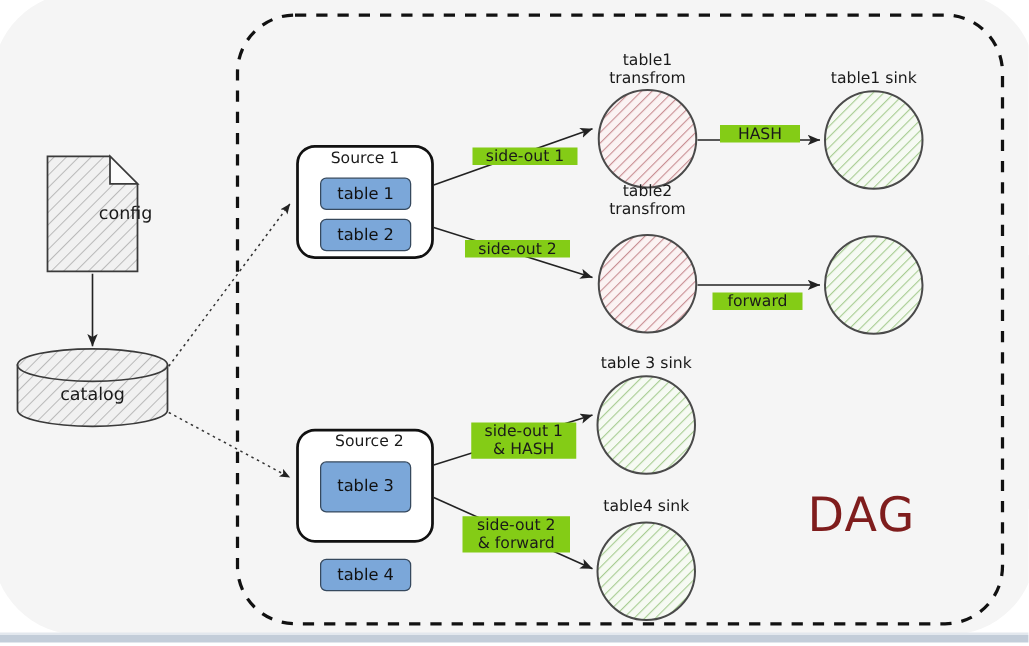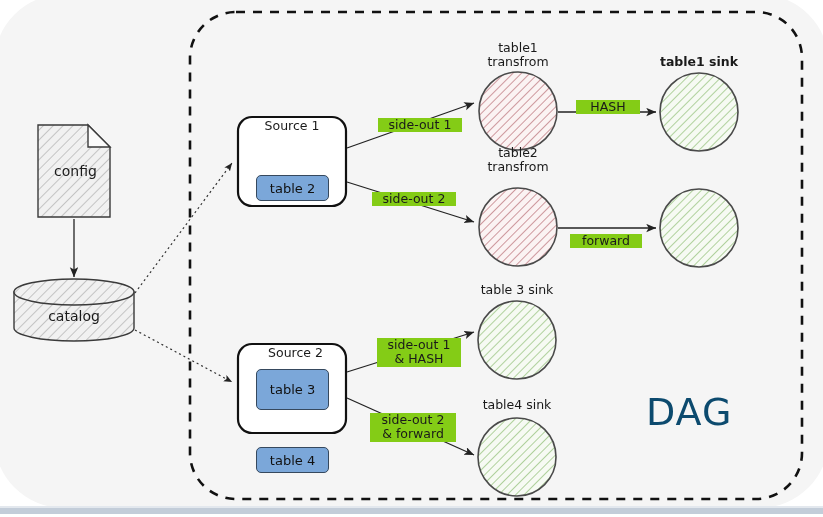--- a/index.html
+++ b/index.html
@@ -77,21 +77,21 @@
     font-size: 13px;
     display: flex;
     align-items: center;
     justify-content: center;
     box-sizing: border-box;
   }
   .dag-text {
     position: absolute;
     font-size: 38px;
     letter-spacing: 1px;
-    color: #0c4a6e;
+    color: #7f1d1d;
     font-family: "DejaVu Sans", sans-serif;
   }
 </style>
 </head>
 <body>
 
 <div id="stage">
 
   <div id="page-panel"></div>
   <div id="bottom-bar-edge"></div>
@@ -147,24 +147,25 @@
 
     <line x1="558" y1="112" x2="656" y2="112" stroke="#222222" stroke-width="1.3" marker-end="url(#arrow)"></line>
     <line x1="558" y1="228" x2="656" y2="228" stroke="#222222" stroke-width="1.3" marker-end="url(#arrow)"></line>
 
     <circle cx="699" cy="112" r="39" fill="url(#hatch-green)" stroke="#4a4a4a" stroke-width="1.6"></circle>
     <circle cx="699" cy="228" r="39" fill="url(#hatch-green)" stroke="#4a4a4a" stroke-width="1.6"></circle>
     <circle cx="517" cy="340" r="39" fill="url(#hatch-green)" stroke="#4a4a4a" stroke-width="1.6"></circle>
     <circle cx="517" cy="457" r="39" fill="url(#hatch-green)" stroke="#4a4a4a" stroke-width="1.6"></circle>
   </svg>
 
-  <div class="lbl shape-text" style="left:28px; top:163px; width:95px;">config</div>
+  <div class="lbl shape-text" style="left:53px; top:163px; width:95px;">config</div>
   <div class="lbl shape-text" style="left:14px; top:308px; width:120px;">catalog</div>
 
   <div class="lbl node-title" style="left:238px; top:119px; width:108px;">Source 1</div>
+  <div class="table-chip" style="left:256px; top:142px; width:73px; height:26px;">table 1</div>
   <div class="table-chip" style="left:256px; top:175px; width:73px; height:26px;">table 2</div>
 
   <div class="lbl node-title" style="left:238px; top:346px; width:115px;">Source 2</div>
   <div class="table-chip" style="left:256px; top:369px; width:73px; height:41px;">table 3</div>
   <div class="table-chip" style="left:256px; top:402px; width:73px; height:26px;margin-top:45px;">table 4</div>
 
   <div class="lbl edge-label" style="left:378px; top:118px; width:82px;">side-out 1</div>
   <div class="lbl edge-label" style="left:372px; top:192px; width:82px;">side-out 2</div>
 
   <div class="lbl edge-label" style="left:377px; top:338px; width:82px;">side-out 1
@@ -173,19 +174,19 @@
 &amp; forward</div>
 
   <div class="lbl node-title" style="left:458px; top:41px; width:120px;">table1
 transfrom</div>
   <div class="lbl node-title" style="left:458px; top:146px; width:120px;">table2
 transfrom</div>
 
   <div class="lbl edge-label" style="left:576px; top:100px; width:62px;">HASH</div>
   <div class="lbl edge-label" style="left:570px; top:234px; width:70px;">forward</div>
 
-  <div class="lbl node-title" style="left:639px; top:55px; width:120px;font-weight:bold;">table1 sink</div>
+  <div class="lbl node-title" style="left:639px; top:55px; width:120px;">table1 sink</div>
   <div class="lbl node-title" style="left:457px; top:283px; width:120px;">table 3 sink</div>
   <div class="lbl node-title" style="left:457px; top:398px; width:120px;">table4 sink</div>
 
   <div class="dag-text" style="left:646px; top:390px;">DAG</div>
 
 </div>
 
 </body></html>

